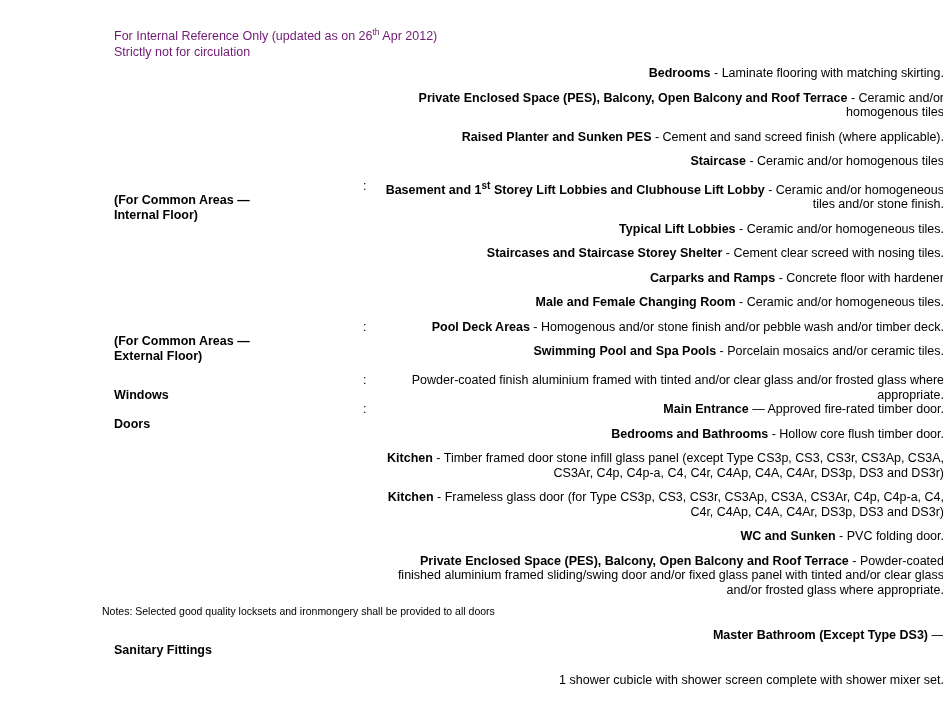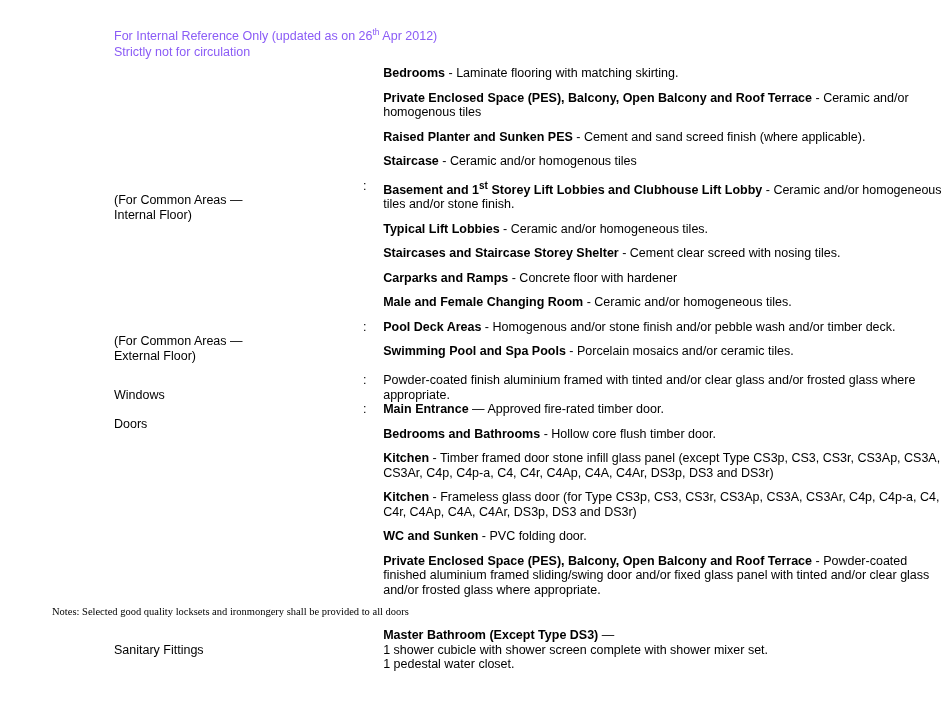--- a/index.html
+++ b/index.html
@@ -19,21 +19,21 @@
     width: 943px;
     height: 717px;
     background: #ffffff;
   }
   .header {
     position: absolute;
     left: 114px;
     top: 24px;
     font-size: 12.5px;
     line-height: 16px;
-    color: #8b5cf6;
+    color: #701a75;
   }
   .header sup {
     font-size: 8.5px;
     vertical-align: super;
   }
   .body-area {
     position: absolute;
     left: 0;
     top: 66px;
     width: 943px;
@@ -56,48 +56,50 @@
   }
   td.col-colon {
     width: 18px;
     text-align: left;
   }
   td.col-desc {
     width: 500px;
   }
   .entry {
     margin-bottom: 10px;
+    text-align: right;
   }
   .entry:last-child {
     margin-bottom: 0;
   }
   .entry b {
     font-weight: bold;
   }
   .entry sup {
     font-size: 10px;
     vertical-align: super;
     font-weight: bold;
   }
   .row-pad {
     height: 10px;
   }
   .note {
-    margin-left: 52px;
+    margin-left: 102px;
     margin-top: 8px;
     margin-bottom: 10px;
     font-size: 10.5px;
     line-height: 13px;
-    font-family: Liberation Serif, serif;
   }
   .label-text {
     white-space: pre-line;
+    font-weight: bold;
   }
   .desc-line {
     display: block;
+    margin-top: 30px;
   }
 </style>
 </head>
 <body>
 
 <div class="page">
 
   <div class="header">
     <div><span>For Internal Reference Only (updated as on 26</span><sup>th</sup><span> Apr 2012)</span></div>
     <div>Strictly not for circulation</div>

